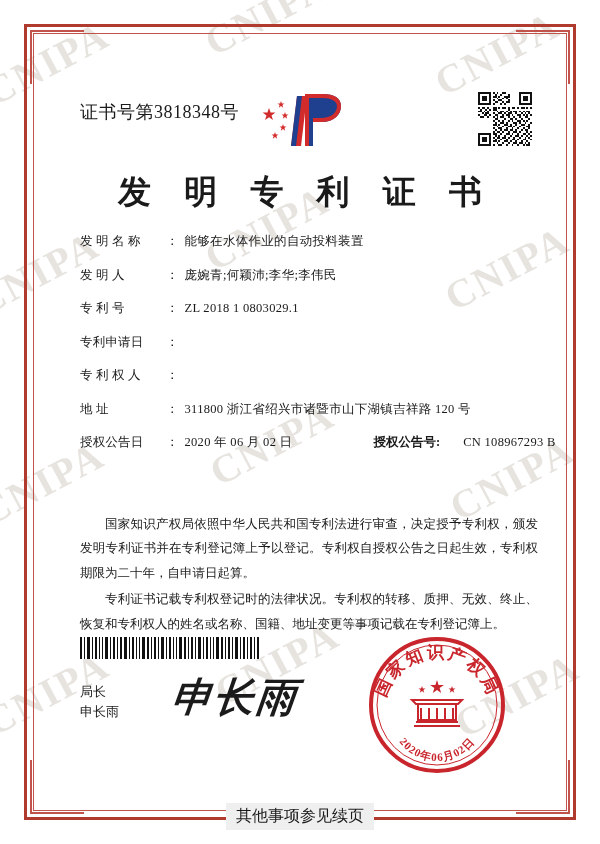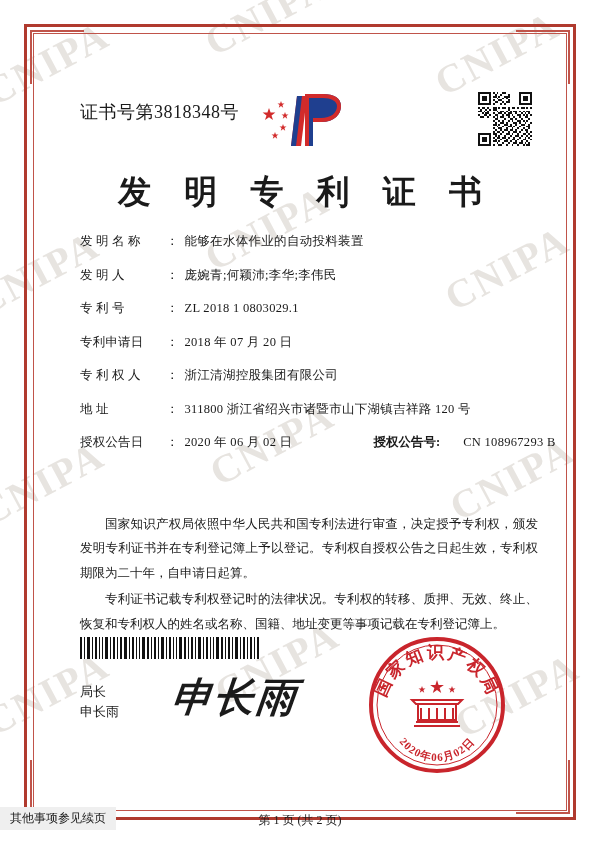--- a/index.html
+++ b/index.html
@@ -217,21 +217,22 @@
     top: 760px;
     text-align: center;
     font-size: 12px;
   }
 
   .footer-note {
     position: absolute;
     left: 0;
     right: 0;
     bottom: 14px;
-    font-size: 12px;
+    text-align: center;
+    font-size: 16px;
     z-index: 4;
   }
   .footer-note span {
     background: #efefef;
     padding: 3px 10px;
     display: inline-block;
   }
 </style>
 </head>
 <body>
@@ -507,27 +508,25 @@
 
     <div class="field-row">
       <span class="field-label spread">专 利 号</span>
       <span class="field-colon">：</span>
       <span class="field-value">ZL 2018 1 0803029.1</span>
     </div>
 
     <div class="field-row">
       <span class="field-label">专利申请日</span>
       <span class="field-colon">：</span>
-      <span class="field-value">2018 年 07 月 20 日</span>
     </div>
 
     <div class="field-row">
       <span class="field-label spread">专 利 权 人</span>
       <span class="field-colon">：</span>
-      <span class="field-value">浙江清湖控股集团有限公司</span>
     </div>
 
     <div class="field-row">
       <span class="field-label spread">地 址</span>
       <span class="field-colon">：</span>
       <span class="field-value">311800 浙江省绍兴市诸暨市山下湖镇吉祥路 120 号</span>
     </div>
 
     <div class="field-row dual">
       <span class="field-label">授权公告日</span>

